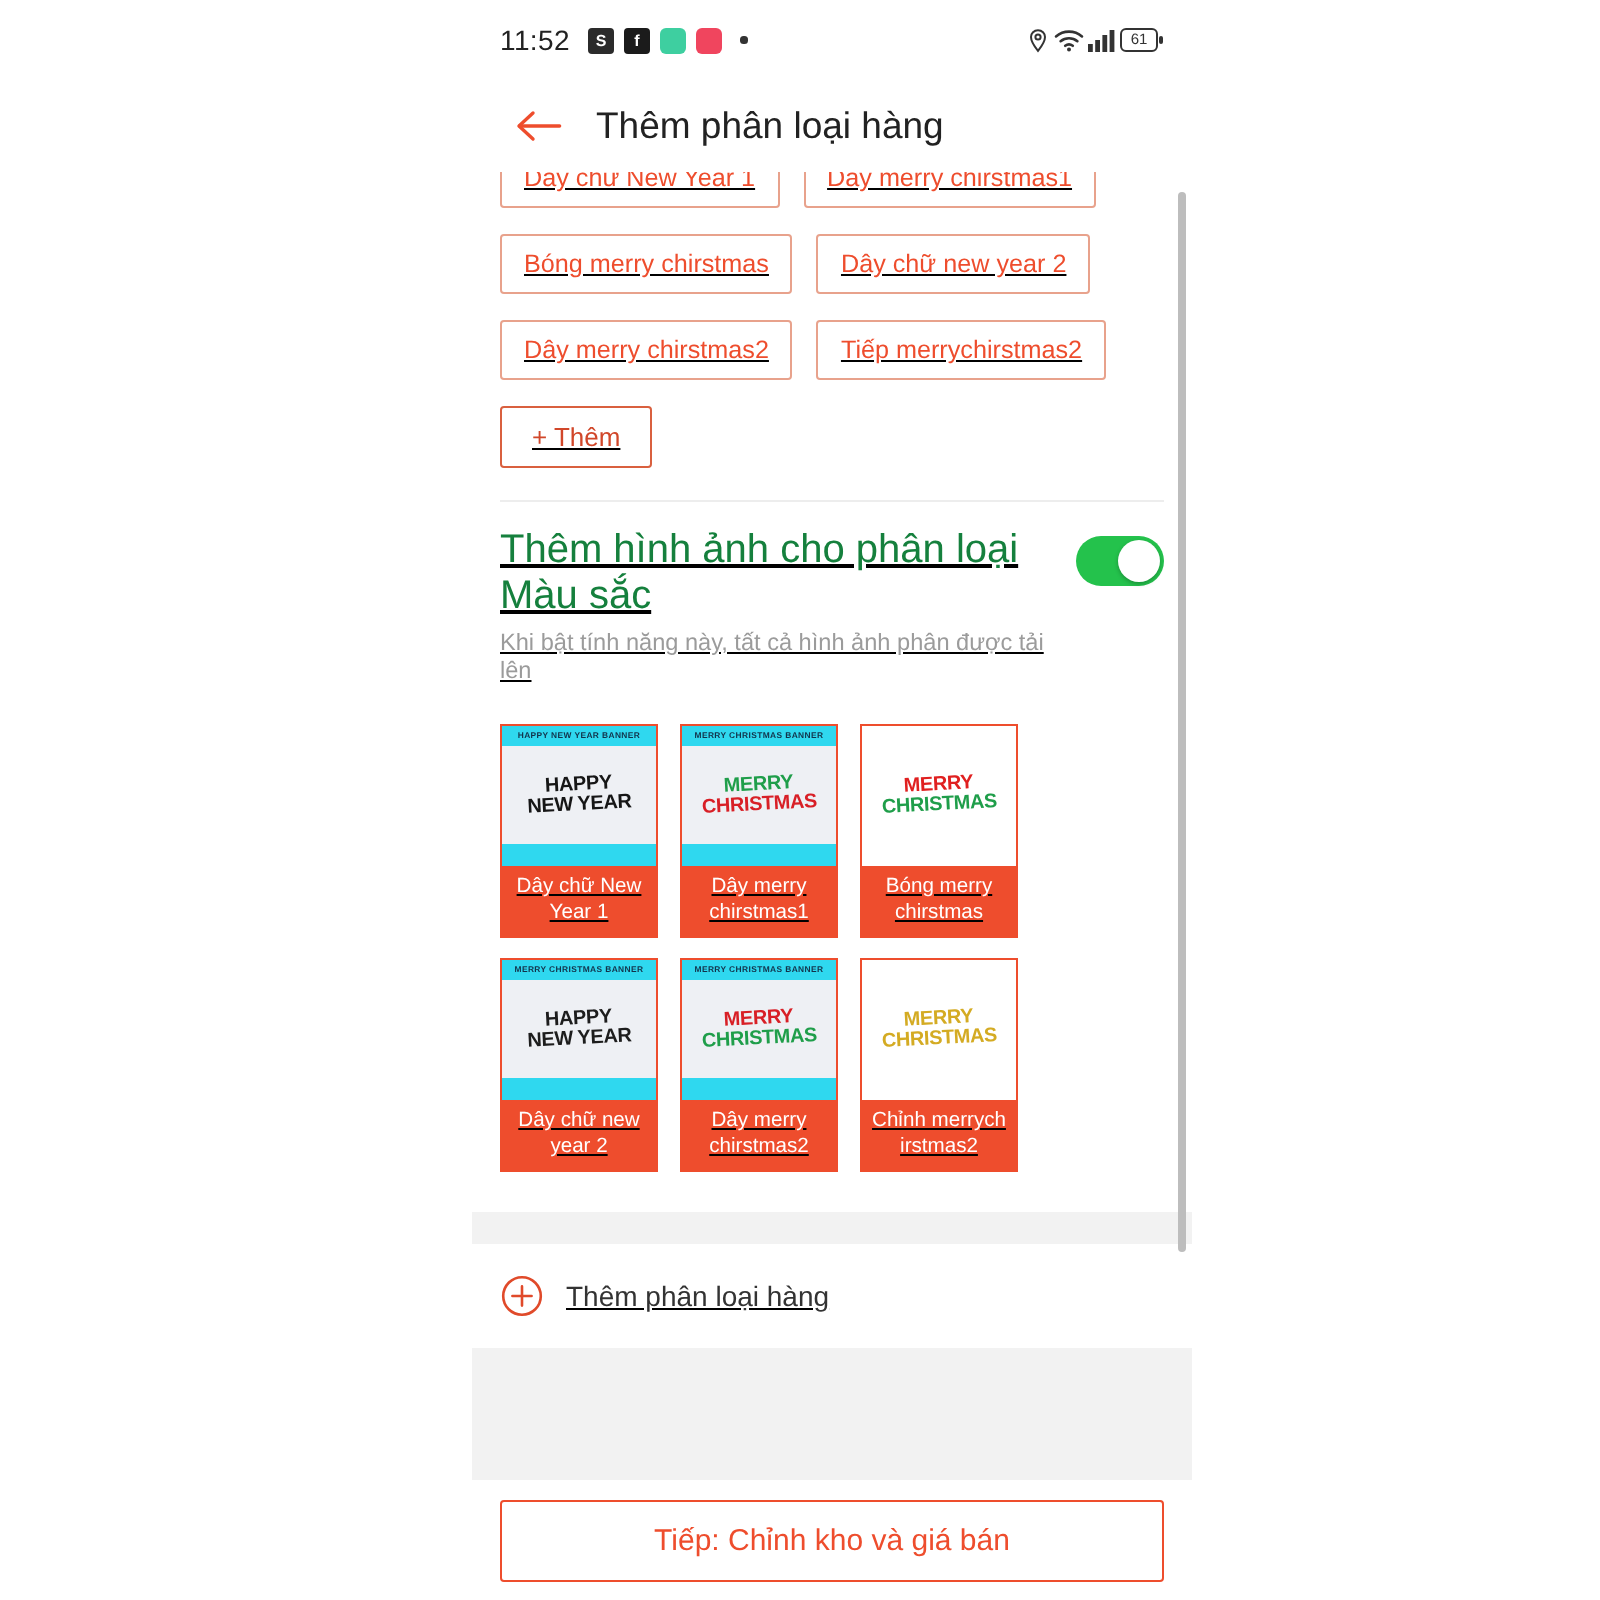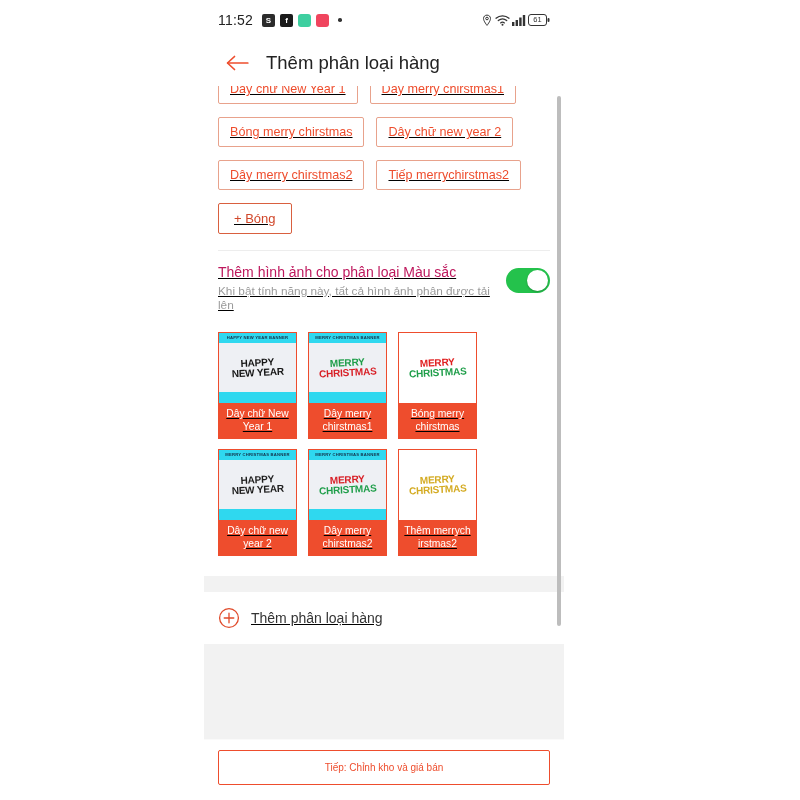--- a/index.html
+++ b/index.html
@@ -10,21 +10,21 @@
     overflow: hidden;
   }
   #screen {
     position: relative;
     width: 800px; height: 800px;
     background: #ffffff;
   }
   
   #phone {
     position: absolute;
-    left: 204px; top: 0;
+    left: 236px; top: 0;
     width: 360px; height: 800px;
     background: #ffffff;
     overflow: hidden;
   }
 
   
   .statusbar {
     position: relative;
     height: 40px;
     display: flex;
@@ -112,21 +112,21 @@
 
   .divider-line { height: 1px; background: #ededed; margin: 0 14px; }
 
   
   .toggle-row {
     background: #fff;
     display: flex; align-items: flex-start;
     padding: 13px 14px 12px 14px;
   }
   .toggle-texts { flex: 1; }
-  .toggle-title { font-size: 14px; color: #be185d; margin-bottom: 4px; }
+  .toggle-title { font-size: 20px; color: #15803d; margin-bottom: 4px; }
   .toggle-sub { font-size: 11.8px; color: #9b9b9b; }
   .switch {
     width: 44px; height: 25px;
     border-radius: 13px;
     background: #24c24c;
     position: relative;
     margin-top: 4px;
     cursor: pointer;
     flex: 0 0 auto;
   }
@@ -219,21 +219,21 @@
   
   .cta-wrap {
     background: #fff;
     padding: 10px 14px 12px 14px;
   }
   .cta-btn {
     border: 1px solid #ee4d2d;
     border-radius: 2px;
     background: #fff;
     color: #ee4d2d;
-    font-size: 10px;
+    font-size: 15px;
     text-align: center;
     padding: 11px 0;
     cursor: pointer;
   }
 </style>
 </head>
 <body>
 
 <div id="screen">
   <div id="phone">
@@ -294,21 +294,21 @@
           </div>
           <div class="chip-row">
             <div class="chip">Bóng merry chirstmas</div>
             <div class="chip">Dây chữ new year 2</div>
           </div>
           <div class="chip-row">
             <div class="chip">Dây merry chirstmas2</div>
             <div class="chip">Tiếp merrychirstmas2</div>
           </div>
           <div class="chip-row addrow">
-            <div class="chip add">+ Bóng</div>
+            <div class="chip add">+ Thêm</div>
           </div>
         </div>
 
         <div class="divider-line"></div>
 
         <div class="toggle-row">
           <div class="toggle-texts">
             <div class="toggle-title">Thêm hình ảnh cho phân loại Màu sắc</div>
             <div class="toggle-sub">Khi bật tính năng này, tất cả hình ảnh phân được tải lên</div>
           </div>
@@ -391,21 +391,21 @@
 
             <div class="card">
               <div class="thumb plain">
                 <div class="scene">
                   <div class="letters" style="color:#d4ab23">
                     <span>MERRY</span>
                     <span class="l2">CHRISTMAS</span>
                   </div>
                 </div>
               </div>
-              <div class="caption">Thêm merrych irstmas2</div>
+              <div class="caption">Chỉnh merrych irstmas2</div>
             </div>
           </div>
         </div>
       </div>
 
       <div class="gray-gap"></div>
 
       <div class="add-row">
         <svg width="22" height="22" viewBox="0 0 22 22">
           <circle cx="11" cy="11" r="9.4" fill="none" stroke="#e04a2a" stroke-width="1.3"></circle>

